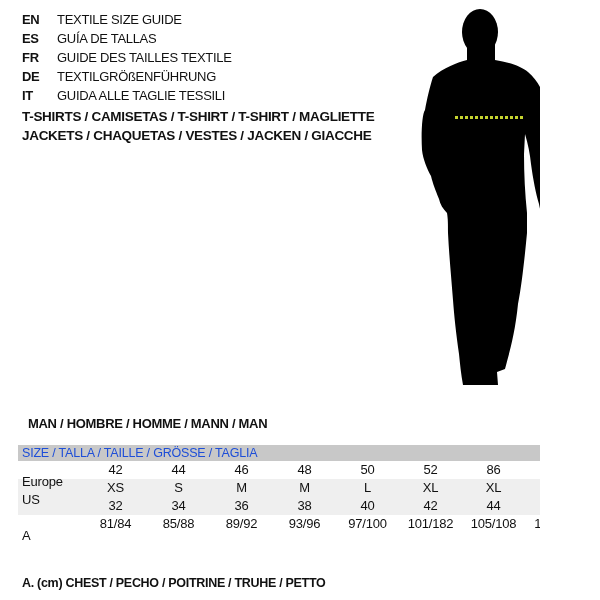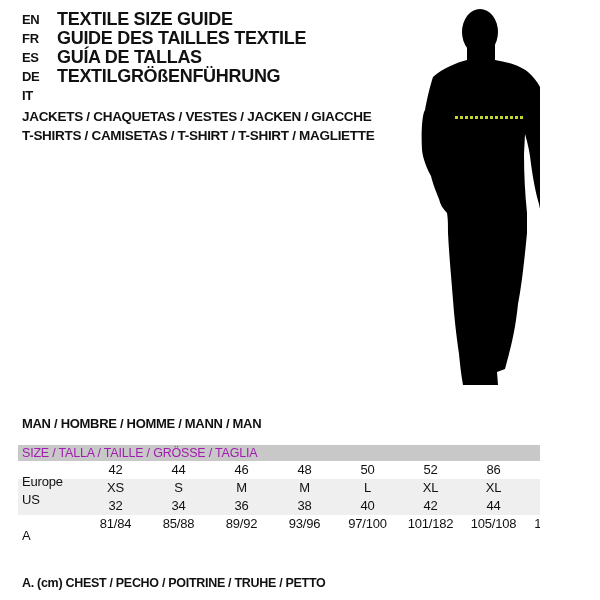--- a/index.html
+++ b/index.html
@@ -4,73 +4,74 @@
 <style>
   html,body{margin:0;padding:0;background:#fff;}
   #canvas{
     position:relative;width:540px;height:600px;background:#ffffff;overflow:hidden;
     font-family:"Liberation Sans","DejaVu Sans",sans-serif;color:#111;
   }
   
   .lang-block{position:absolute;left:22px;top:10px;}
   .lang-row{display:flex;height:19px;line-height:19px;}
   .lang-code{width:35px;font-size:13px;font-weight:700;letter-spacing:-0.3px;}
-  .lang-label{font-size:18px;font-weight:700;letter-spacing:-0.3px;white-space:nowrap;}
+  .lang-label{font-size:13px;font-weight:400;letter-spacing:-0.3px;white-space:nowrap;}
   
   .category-block{position:absolute;left:22px;top:107px;}
   .category-line{font-size:13.5px;font-weight:700;letter-spacing:-0.3px;line-height:19px;white-space:nowrap;}
   
   .figure-svg{position:absolute;left:403px;top:4px;width:172px;height:392px;}
   .chest-dash{position:absolute;left:455px;top:116px;width:68px;height:3px;
     background:repeating-linear-gradient(90deg,var(--chest-dash,#c6d430) 0 3px,transparent 3px 5px);}
   .measure-dash{position:absolute;left:545px;top:116px;width:14px;height:2px;
     background:repeating-linear-gradient(90deg,var(--measure-dash,#111) 0 3px,transparent 3px 5px);}
   .measure-label{position:absolute;left:562px;top:108px;font-size:13px;font-weight:400;}
   
-  .section-title{position:absolute;left:22px;top:416px;font-size:13px;font-weight:700;letter-spacing:-0.3px;white-space:nowrap;}
+  .section-title{position:absolute;left:28px;top:416px;font-size:13px;font-weight:700;letter-spacing:-0.3px;white-space:nowrap;}
   
   .size-table{position:absolute;left:18px;top:445px;width:570px;font-size:13px;letter-spacing:-0.2px;}
-  .table-header{height:16px;line-height:16px;background:#c8c8c8;padding-left:4px;font-size:12.5px;color:#a21caf;white-space:nowrap;}
+  .table-header{height:16px;line-height:16px;background:#c8c8c8;padding-left:4px;font-size:12.5px;color:#1d4ed8;white-space:nowrap;}
   .t-row{display:grid;grid-template-columns:66px repeat(8,1fr);height:18px;line-height:18px;}
   .t-row.shaded{background:#efefef;}
   .t-label{padding-left:4px;text-align:left;margin-top:12px;}
   .t-cell{text-align:center;}
   
   .footnote{position:absolute;left:22px;top:576px;font-size:12.5px;font-weight:700;letter-spacing:-0.3px;white-space:nowrap;}
 </style>
 </head>
 <body>
 
 <div id="canvas">
 
   <div class="lang-block">
     <div class="lang-row">
       <span class="lang-code">EN</span>
       <span class="lang-label">TEXTILE SIZE GUIDE</span>
     </div>
     <div class="lang-row">
+      <span class="lang-code">ES</span>
+      <span class="lang-label">GUÍA DE TALLAS</span>
+    </div>
+    <div class="lang-row">
       <span class="lang-code">FR</span>
       <span class="lang-label">GUIDE DES TAILLES TEXTILE</span>
-    </div>
-    <div class="lang-row">
-      <span class="lang-code">ES</span>
-      <span class="lang-label">GUÍA DE TALLAS</span>
     </div>
     <div class="lang-row">
       <span class="lang-code">DE</span>
       <span class="lang-label">TEXTILGRÖßENFÜHRUNG</span>
     </div>
     <div class="lang-row">
       <span class="lang-code">IT</span>
+      <span class="lang-label">GUIDA ALLE TAGLIE TESSILI</span>
     </div>
   </div>
 
   <div class="category-block">
+    <div class="category-line">T-SHIRTS / CAMISETAS / T-SHIRT / T-SHIRT / MAGLIETTE</div>
     <div class="category-line">JACKETS / CHAQUETAS / VESTES / JACKEN / GIACCHE</div>
-    <div class="category-line">T-SHIRTS / CAMISETAS / T-SHIRT / T-SHIRT / MAGLIETTE</div>
   </div>
 
   <svg class="figure-svg" viewBox="0 0 172 392" xmlns="http://www.w3.org/2000/svg">
     <g fill="#000000">
       <ellipse cx="77" cy="28" rx="18" ry="23"></ellipse>
       <rect x="64" y="38" width="28" height="26"></rect>
       <path d="
         M 30,73
         C 40,64 55,58 64,56
         L 92,56

